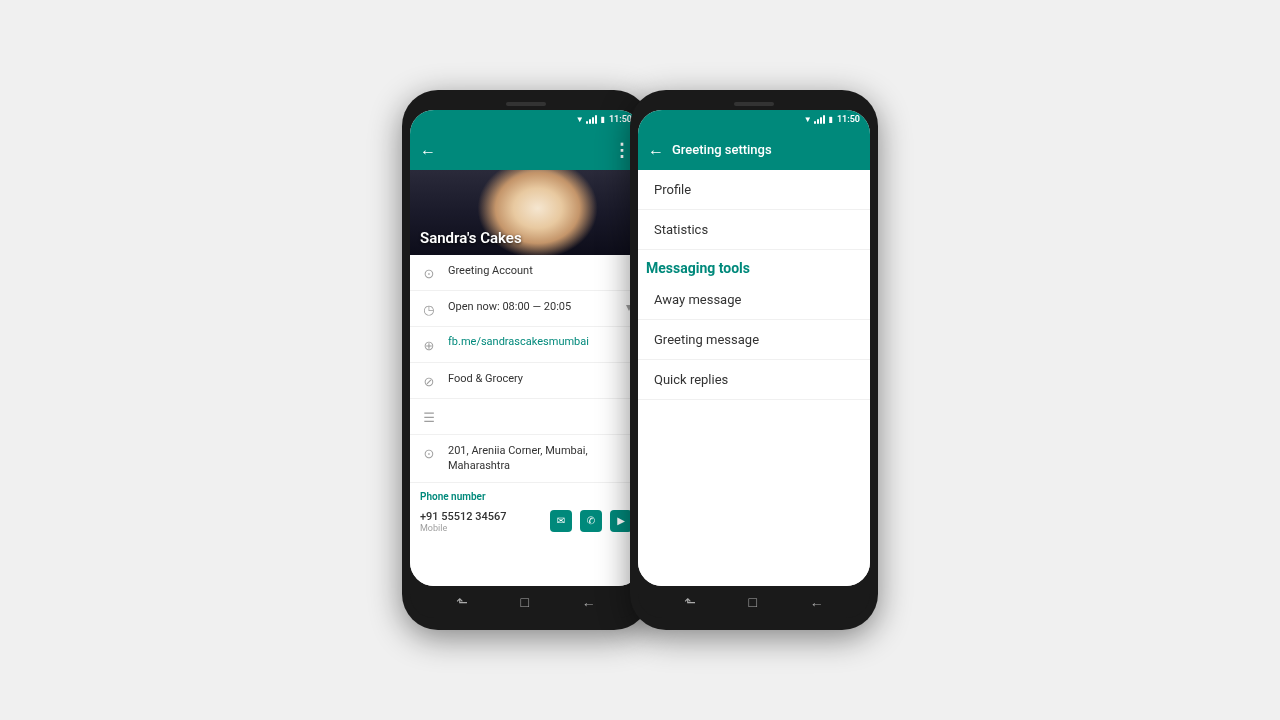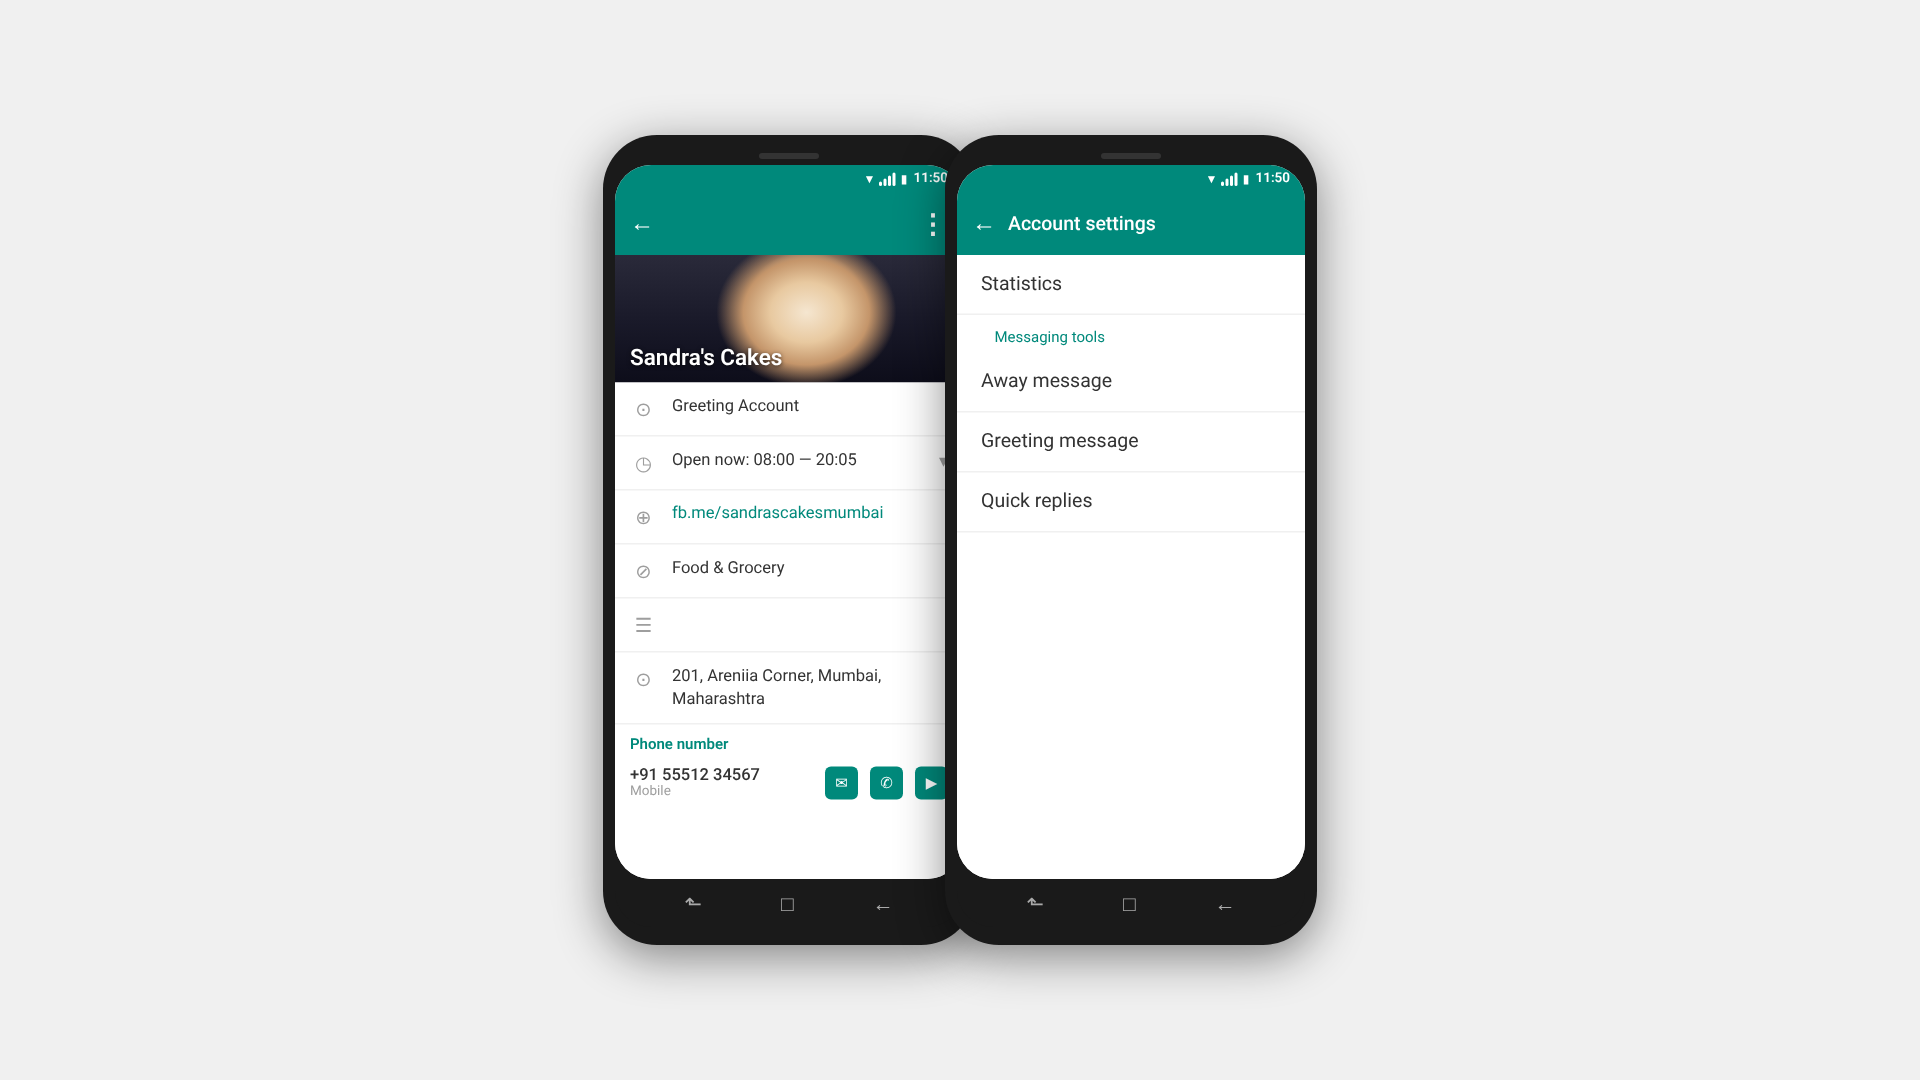--- a/index.html
+++ b/index.html
@@ -186,21 +186,21 @@
     .phone-section-title {
       color: #00897B;
       font-size: 10px;
       font-weight: 600;
       padding: 8px 10px 4px 10px;
       text-transform: none;
     }
 
     .phone-number-row {
       display: flex;
-      align-items: flex-end;
+      align-items: flex-start;
       padding: 4px 10px 8px;
     }
 
     .phone-number-text {
       flex: 1;
     }
 
     .phone-number-main {
       font-size: 11px;
       color: #333;
@@ -257,24 +257,24 @@
 
     .settings-item {
       padding: 12px 16px;
       border-bottom: 1px solid #f0f0f0;
       font-size: 13px;
       color: #333;
       cursor: pointer;
     }
 
     .settings-section-label {
-      padding: 10px 25px 4px;
-      font-size: 10px;
+      padding: 10px 8px 4px;
+      font-size: 14px;
       color: #00897B;
-      font-weight: 400;
+      font-weight: 700;
     }
 
     .phone-speaker {
       width: 40px;
       height: 4px;
       background: #333;
       border-radius: 2px;
       margin: 0 auto 4px;
     }
 
@@ -395,25 +395,28 @@
             <div class="signal-bar" style="height:7px;"></div>
             <div class="signal-bar" style="height:9px;"></div>
           </div>
           <span style="color:#fff;font-size:8px;margin-left:2px;">▮</span>
         </div>
         <span class="status-bar-time">11:50</span>
       </div>
 
       <div class="toolbar">
         <span class="toolbar-back">←</span>
-        <span class="toolbar-title">Account settings</span>
+        <span class="toolbar-title">Greeting settings</span>
       </div>
 
       <div class="settings-list">
 
+        <div class="settings-item">
+          <span>Profile</span>
+        </div>
 
         <div class="settings-item">
           <span>Statistics</span>
         </div>
 
         <div class="settings-section-label">Messaging tools</div>
 
         <div class="settings-item">
           <span>Away message</span>
         </div>

